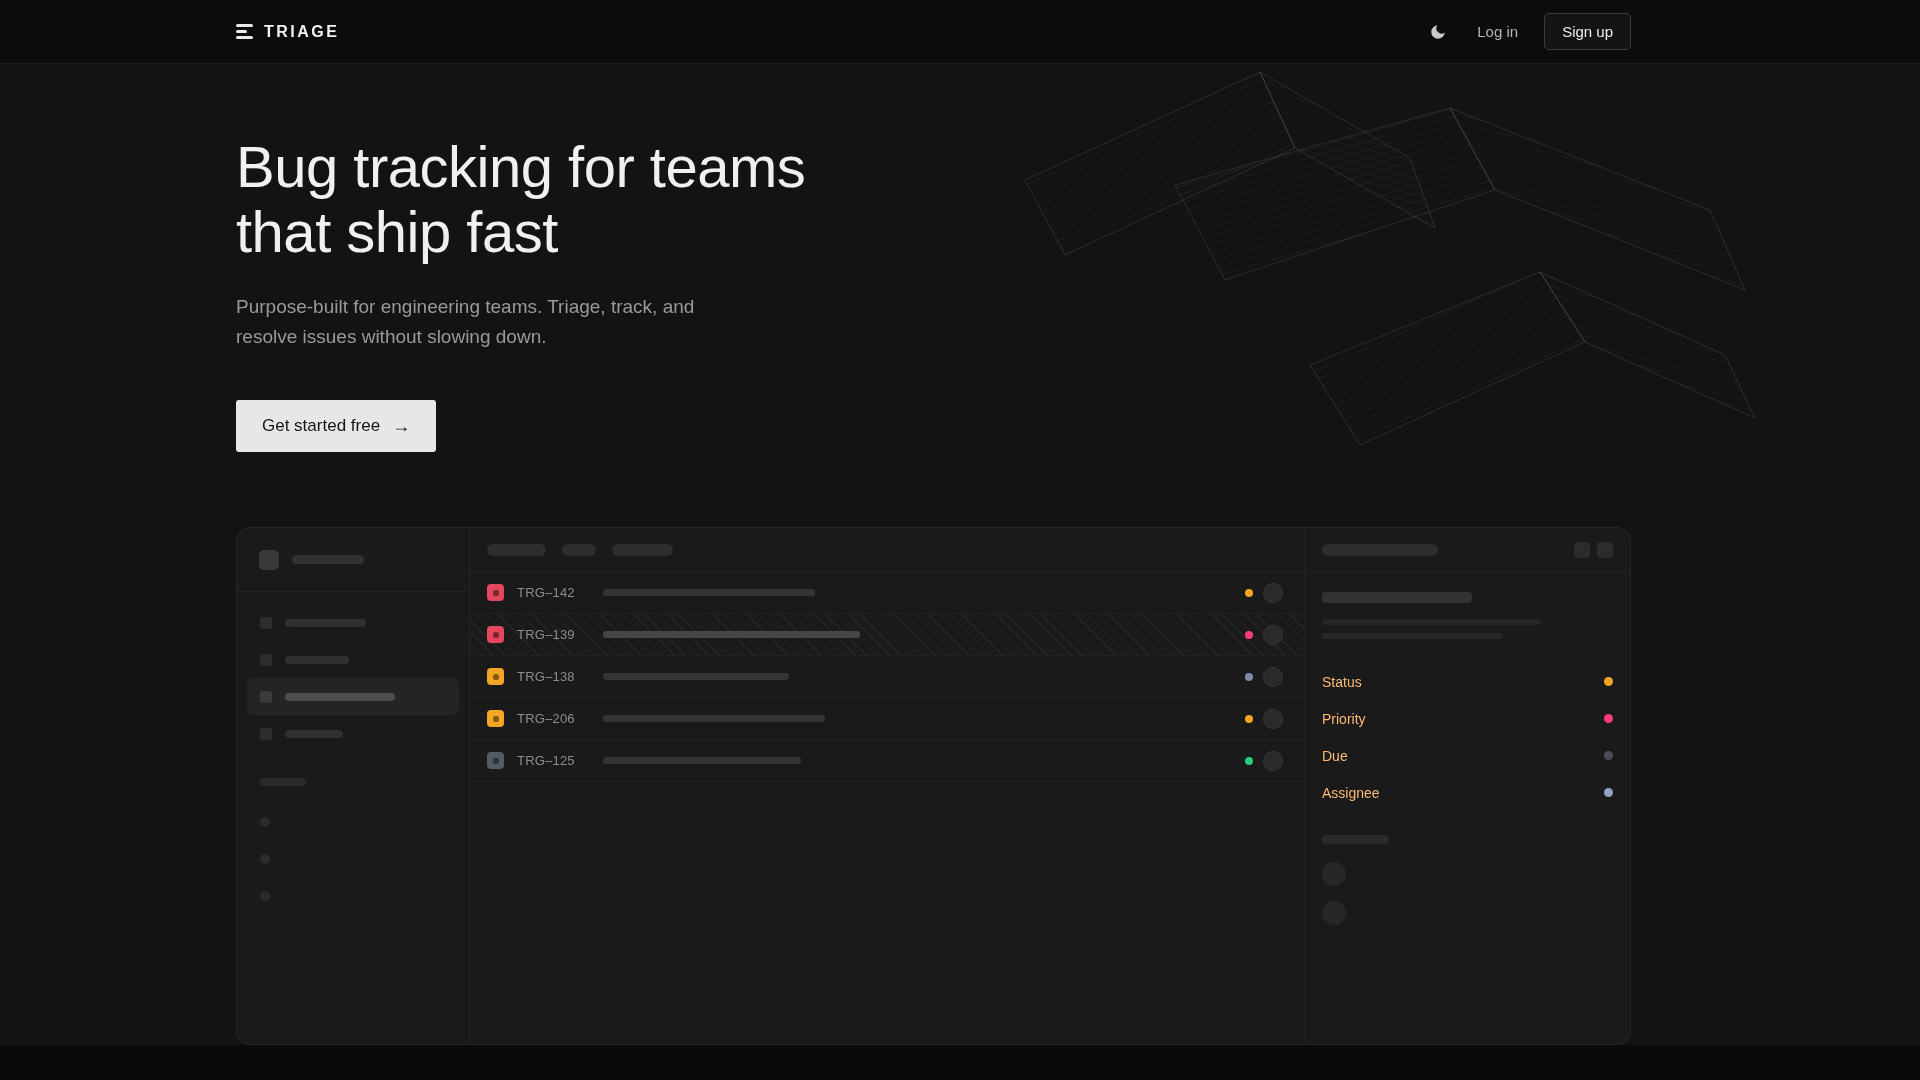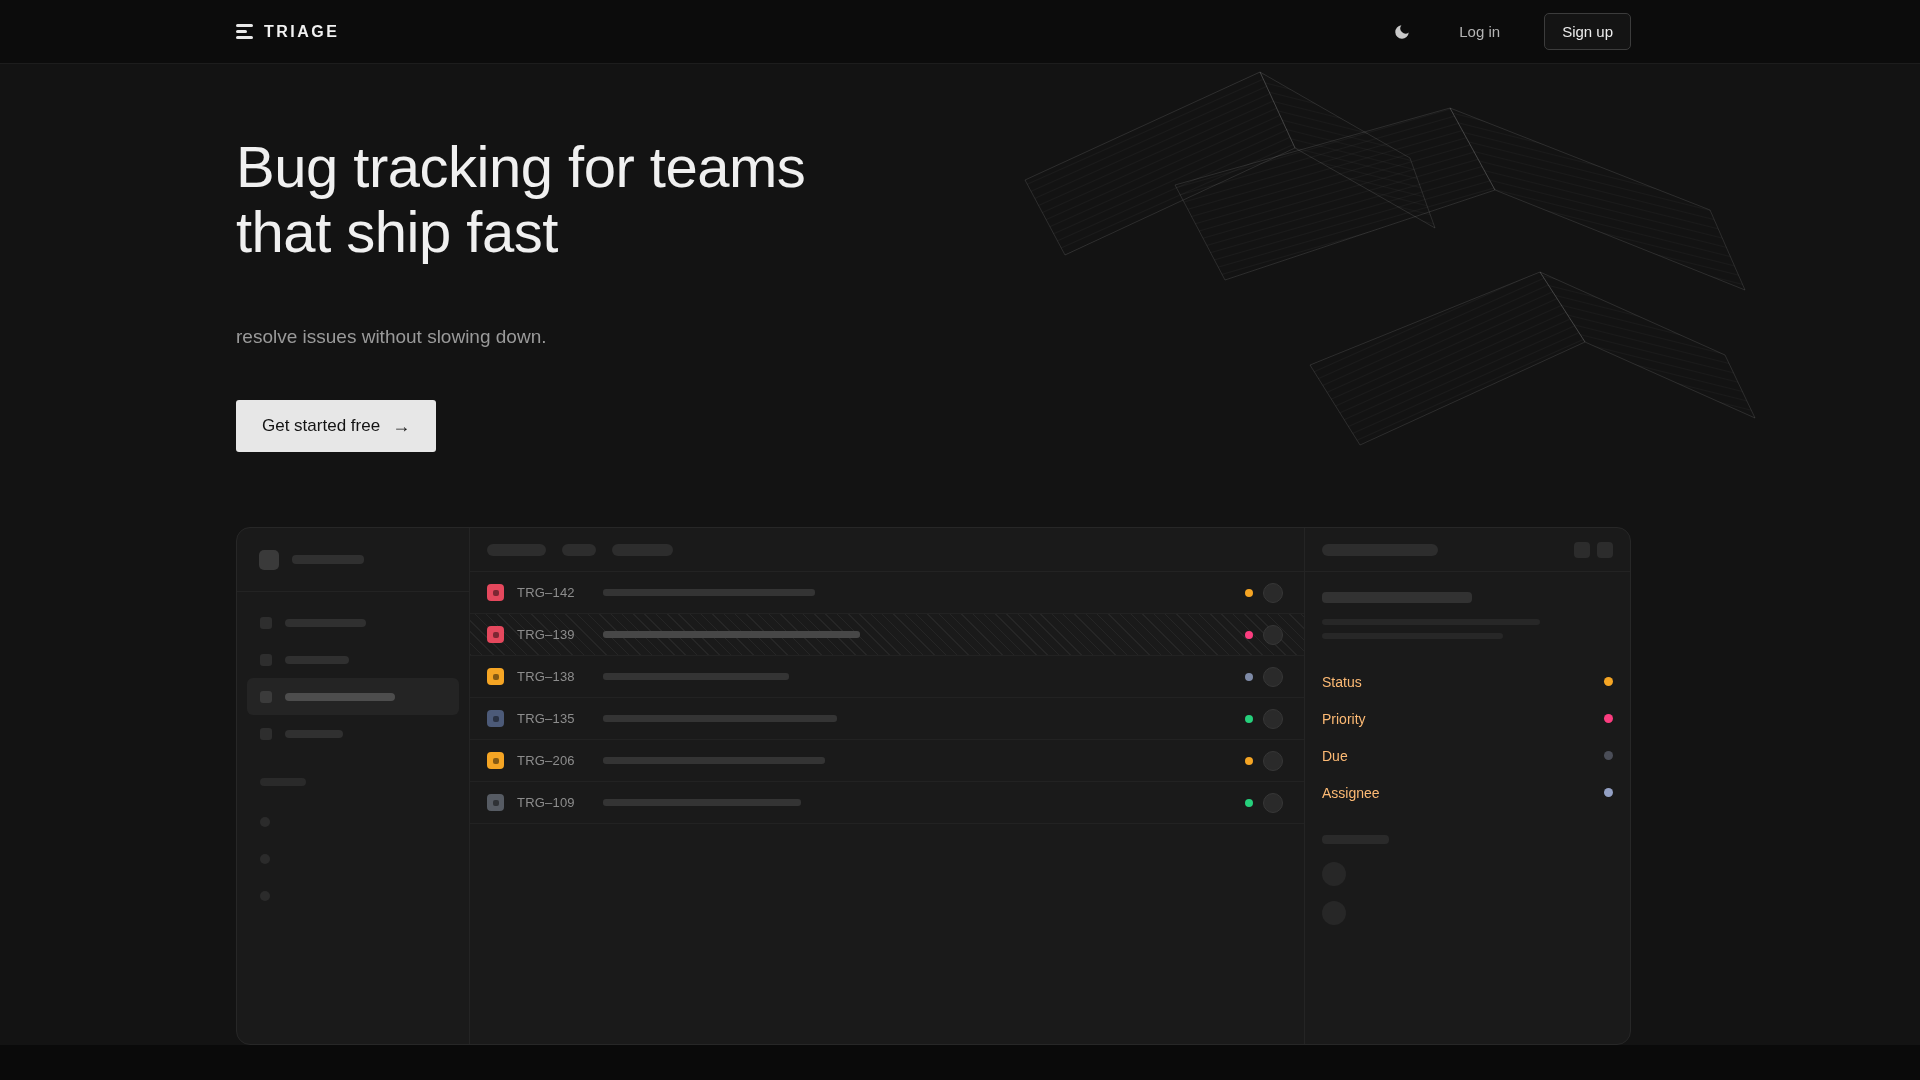--- a/index.html
+++ b/index.html
@@ -15,21 +15,21 @@
   
   .navbar { height:64px; background:#0c0c0c; border-bottom:1px solid #1d1d1d; }
   .nav-inner { height:100%; display:flex; align-items:center; justify-content:space-between; }
   .brand { display:flex; align-items:center; gap:10px; cursor:pointer; }
   .logo-icon { display:inline-flex; flex-direction:column; gap:3px; width:18px; }
   .logo-icon i { display:block; height:3px; border-radius:2px; background:#e9e9e9; }
   .logo-icon i:nth-child(1){ width:17px; }
   .logo-icon i:nth-child(2){ width:11px; }
   .logo-icon i:nth-child(3){ width:17px; }
   .brand-name { font-size:16px; font-weight:700; letter-spacing:2.5px; color:#f2f2f2; }
-  .nav-right { display:flex; align-items:center; gap:44px; }
+  .nav-right { display:flex; align-items:center; gap:26px; }
   .theme-btn { background:none; border:none; cursor:pointer; display:flex; align-items:center; padding:4px; }
   .login-link { color:#b4b4b4; font-size:15px; text-decoration:none; cursor:pointer; }
   .signup-btn {
     background:#141414; color:#ededed; font-size:15px; font-family:inherit;
     border:1px solid #3c3c3c; border-radius:5px; padding:9px 17px; cursor:pointer;
   }
 
   
   main { position:relative; }
   .wireframe { position:absolute; top:-4px; right:150px; pointer-events:none; }
@@ -152,21 +152,21 @@
       <path d="M530,212 L715,295 L745,358 L575,282 Z" fill="url(#wl2)"></path>
     </g>
   </svg>
 
   <section class="hero container">
     <h1>
       <span>Bug tracking for teams</span><br>
       <span>that ship fast</span>
     </h1>
     <p class="hero-sub">
-      <br>
+      <span>Purpose-built for engineering teams. Triage, track, and</span><br>
       <span>resolve issues without slowing down.</span>
     </p>
     <button class="cta-btn">
       <span>Get started free</span>
       <span class="cta-arrow">→</span>
     </button>
   </section>
 
   <section class="container mockup-wrap">
     <div class="mockup">
@@ -240,50 +240,39 @@
                 <span class="mk-row-icon-dot"></span>
               </span>
     <span class="mk-row-id">TRG–138</span>
     <span class="mk-row-bar" style="width: 186px;"></span>
     <span class="mk-row-right">
       <span class="mk-status-dot" style="background: rgb(126, 138, 166);"></span>
       <span class="mk-avatar"></span>
     </span>
   </div>
 
-  <div class="mk-row">
-    <span class="mk-row-icon" style="background: rgb(76, 90, 120);">
-                <span class="mk-row-icon-dot"></span>
-              </span>
-    <span class="mk-row-id">TRG–135</span>
-    <span class="mk-row-bar" style="width: 234px;"></span>
-    <span class="mk-row-right">
-      <span class="mk-status-dot" style="background: rgb(38, 208, 124);"></span>
-      <span class="mk-avatar"></span>
-    </span>
-  </div>
 
 
   <div class="mk-row">
     <span class="mk-row-icon" style="background: rgb(245, 165, 36);">
                 <span class="mk-row-icon-dot"></span>
               </span>
     <span class="mk-row-id">TRG–206</span>
     <span class="mk-row-bar" style="width: 222px;"></span>
     <span class="mk-row-right">
       <span class="mk-status-dot" style="background: rgb(245, 165, 36);"></span>
       <span class="mk-avatar"></span>
     </span>
   </div>
 
   <div class="mk-row">
     <span class="mk-row-icon" style="background: rgb(86, 91, 99);">
                 <span class="mk-row-icon-dot"></span>
               </span>
-    <span class="mk-row-id">TRG–109</span>
+    <span class="mk-row-id">TRG–125</span>
     <span class="mk-row-bar" style="width: 198px;"></span>
     <span class="mk-row-right">
       <span class="mk-status-dot" style="background: rgb(38, 208, 124);"></span>
       <span class="mk-avatar"></span>
     </span>
   </div>
 </div>
       </div>
 
       <aside class="mk-detail">

